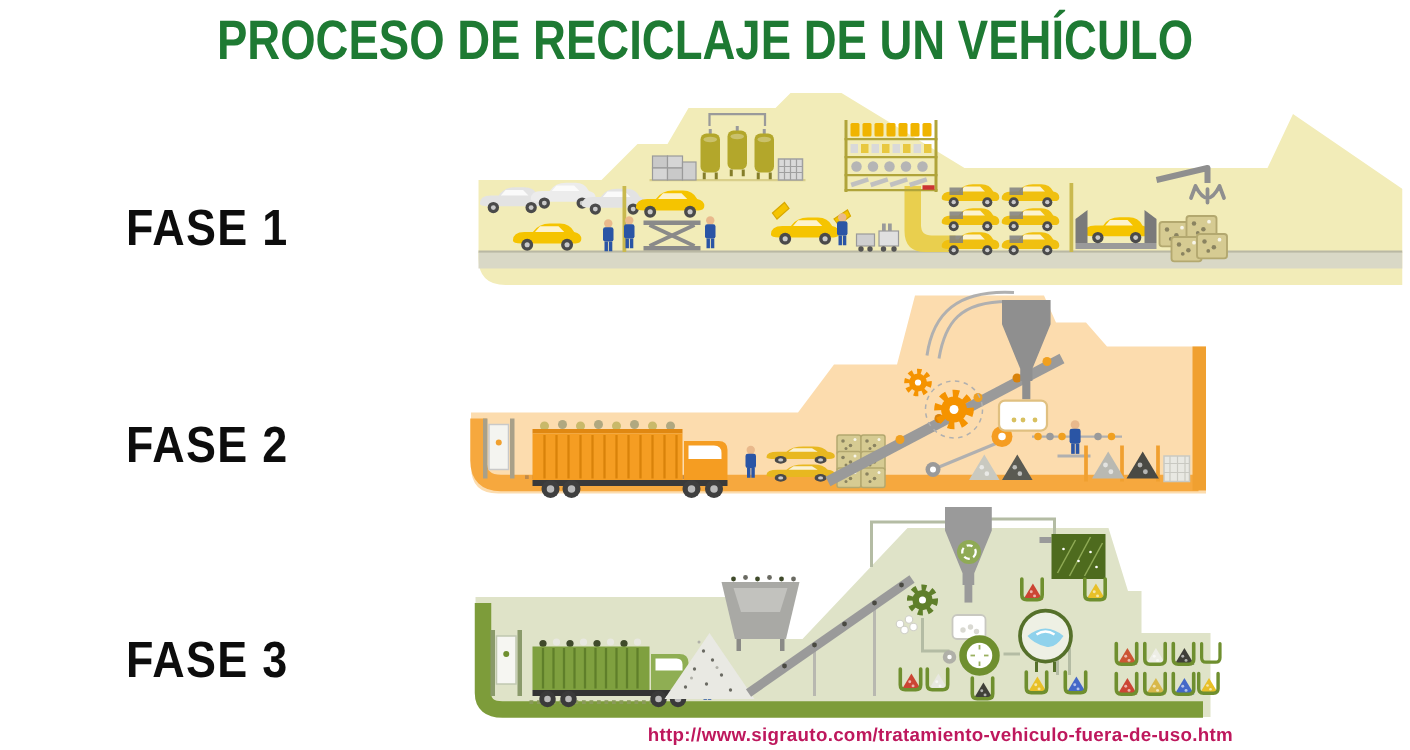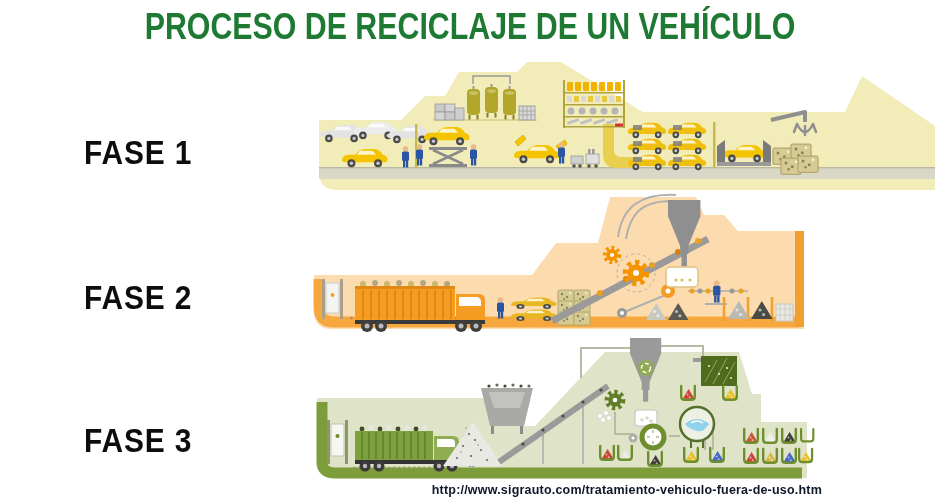--- a/index.html
+++ b/index.html
@@ -11,21 +11,21 @@
   .fase-label{position:absolute;left:84px;font-size:34px;font-weight:bold;color:#0d0d0d;
               transform:scaleX(0.88);transform-origin:left center;letter-spacing:1px;white-space:nowrap;}
   #fase1-label{top:133px;}
   #fase2-label{top:278px;}
   #fase3-label{top:421px;}
   .scene{position:absolute;}
   #scene1{left:305px;top:62px;width:630px;height:130px;}
   #scene2{left:300px;top:191px;width:515px;height:148px;}
   #scene3{left:303px;top:338px;width:515px;height:144px;}
   .url{position:absolute;top:483px;right:118px;font-size:12.5px;font-weight:bold;
-       color:#0f172a;letter-spacing:0.2px;white-space:nowrap;}
+       color:#be185d;letter-spacing:0.2px;white-space:nowrap;}
 </style>
 </head>
 <body>
 
 <div class="canvas">
 
   <svg width="0" height="0" style="position:absolute">
     <defs>
       <g id="car">
         <path fill="currentColor" d="M1,13 Q1,7 9,7 L15,7 Q19,1 27,1 L34,1 Q41,1 44,7 Q49,8 49,12 Q49,15 45,15 L7,15 Q1,15 1,13 Z"></path>

